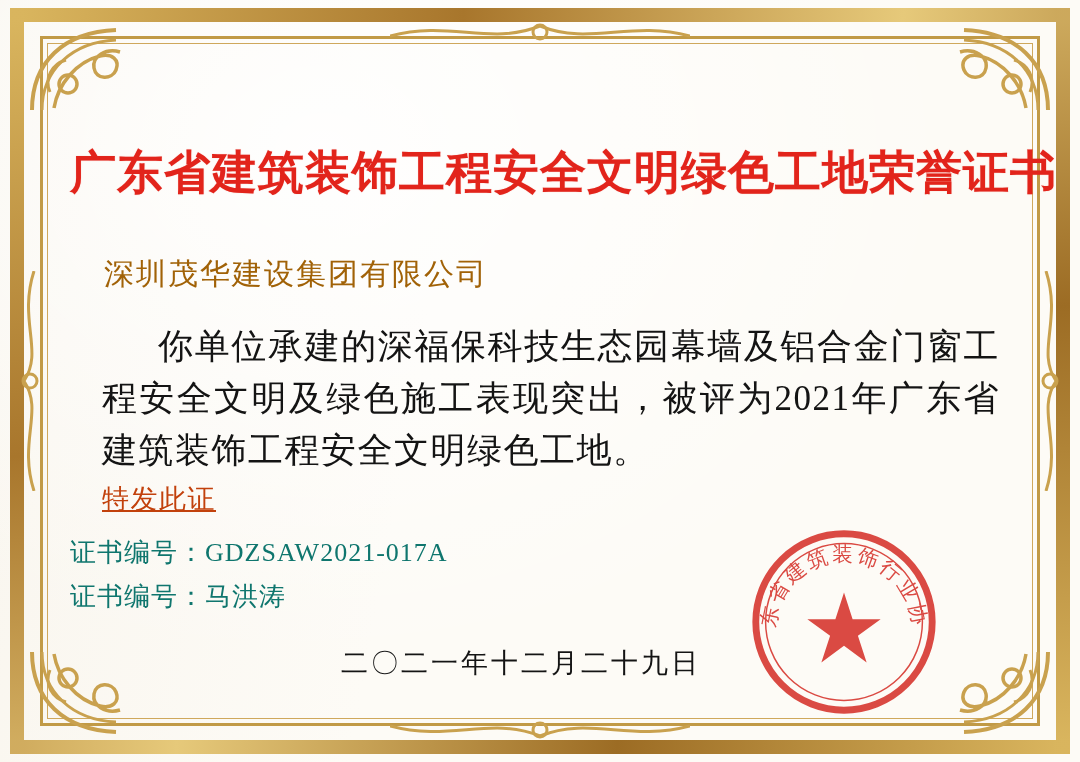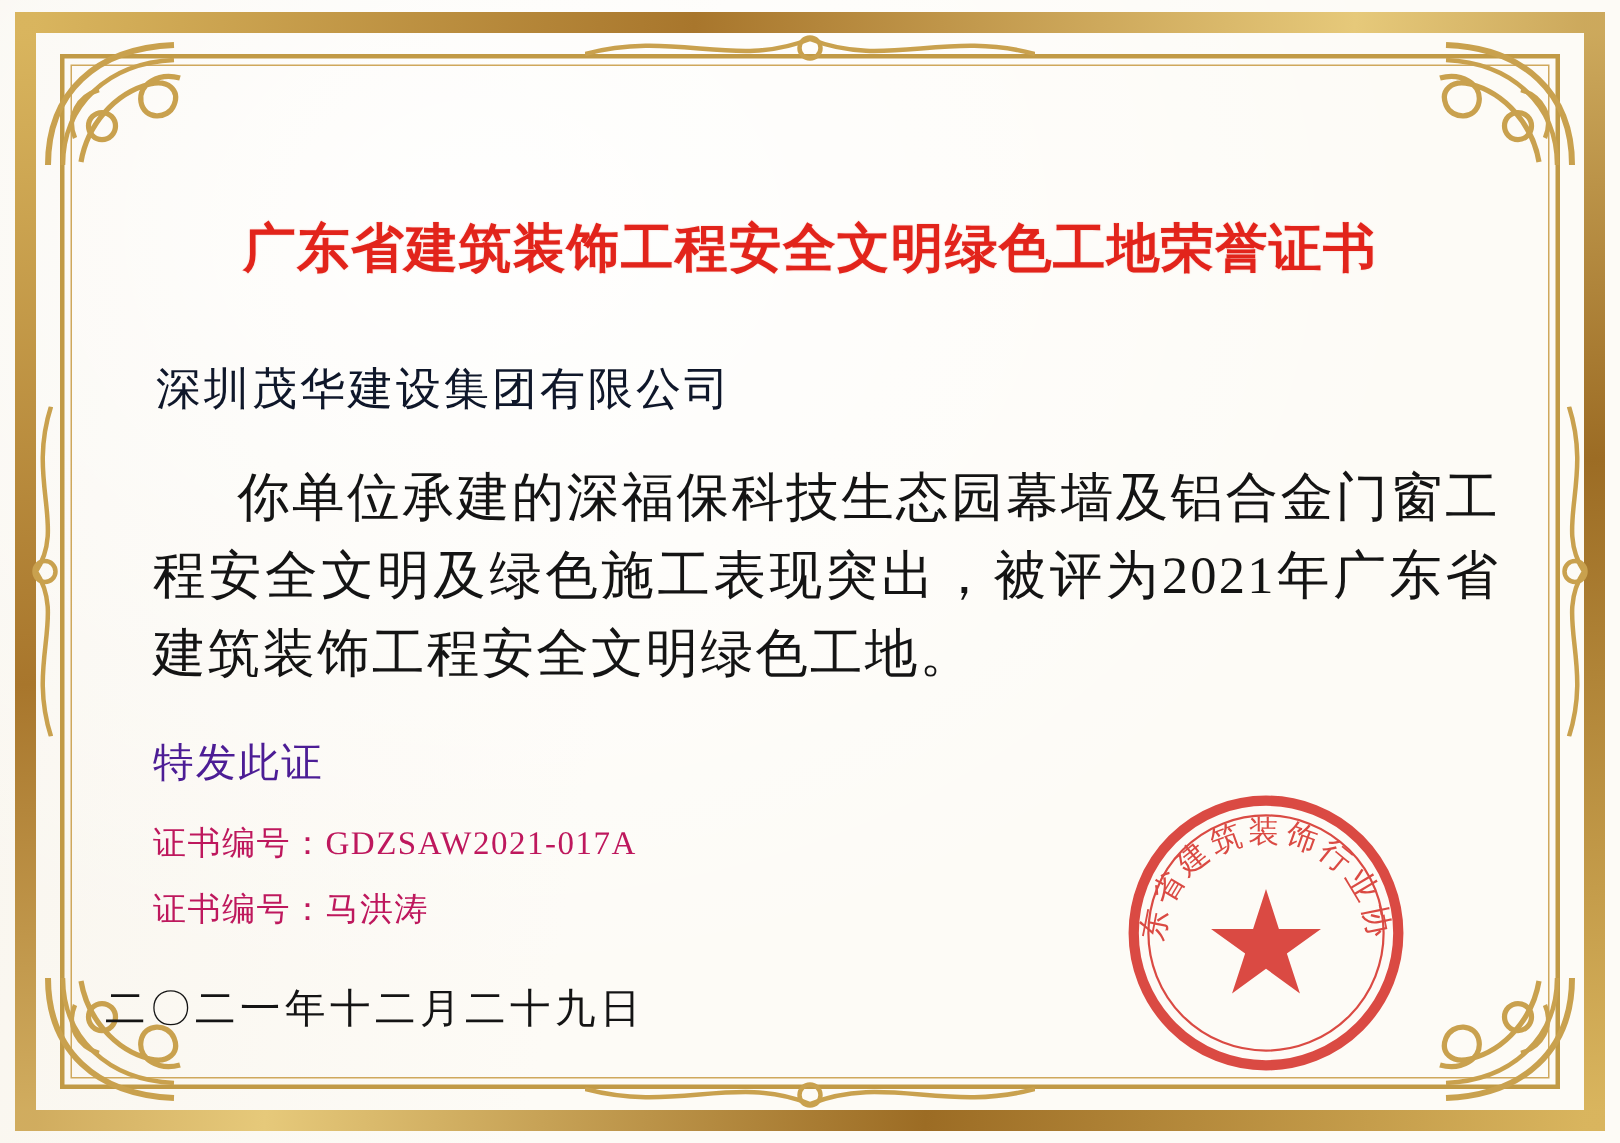--- a/index.html
+++ b/index.html
@@ -81,70 +81,70 @@
     position: absolute;
     left: 70px;
     top: 96px;
     right: 70px;
     bottom: 70px;
   }
 
   .cert-title {
     text-align: center;
     color: #e2241b;
-    font-size: 35px;
+    font-size: 46px;
     font-weight: bold;
     letter-spacing: 1px;
     font-family: Liberation Serif, serif;
     margin-top: 46px;
     white-space: nowrap;
     text-shadow: 0 0 1px rgba(226,36,27,0.35);
   }
 
   .recipient {
     margin-top: 50px;
     margin-left: 34px;
     font-size: 30px;
-    color: #0f172a;
+    color: #a16207;
     letter-spacing: 2px;
   }
 
   .body-text {
     margin-top: 26px;
     margin-left: 32px;
     margin-right: 10px;
     font-size: 35px;
     color: #141414;
     line-height: 52px;
     letter-spacing: 1.5px;
     text-align: justify;
   }
   .body-text .indent { display: inline-block; width: 56px; }
 
   .special-line {
-    margin-top: 28px;
+    margin-top: 4px;
     margin-left: 32px;
     font-size: 27px;
     letter-spacing: 1.5px;
-    color: #4c1d95;
+    color: #c2410c;
+    text-decoration: underline;
   }
 
   .meta {
     margin-top: 14px;
-    margin-left: 32px;
-    font-size: 22px;
-    color: #be185d;
+    font-size: 26px;
+    color: #0f766e;
     letter-spacing: 1px;
     line-height: 44px;
   }
   .meta .value { font-family: "Liberation Serif", serif; }
 
   .date-line {
     margin-top: 26px;
-    text-align: left;
+    text-align: center;
     padding-right: 38px;
     font-size: 27px;
     letter-spacing: 3px;
     color: #141414;
   }
 
   
   .seal {
     position: absolute;
     right: 138px;

